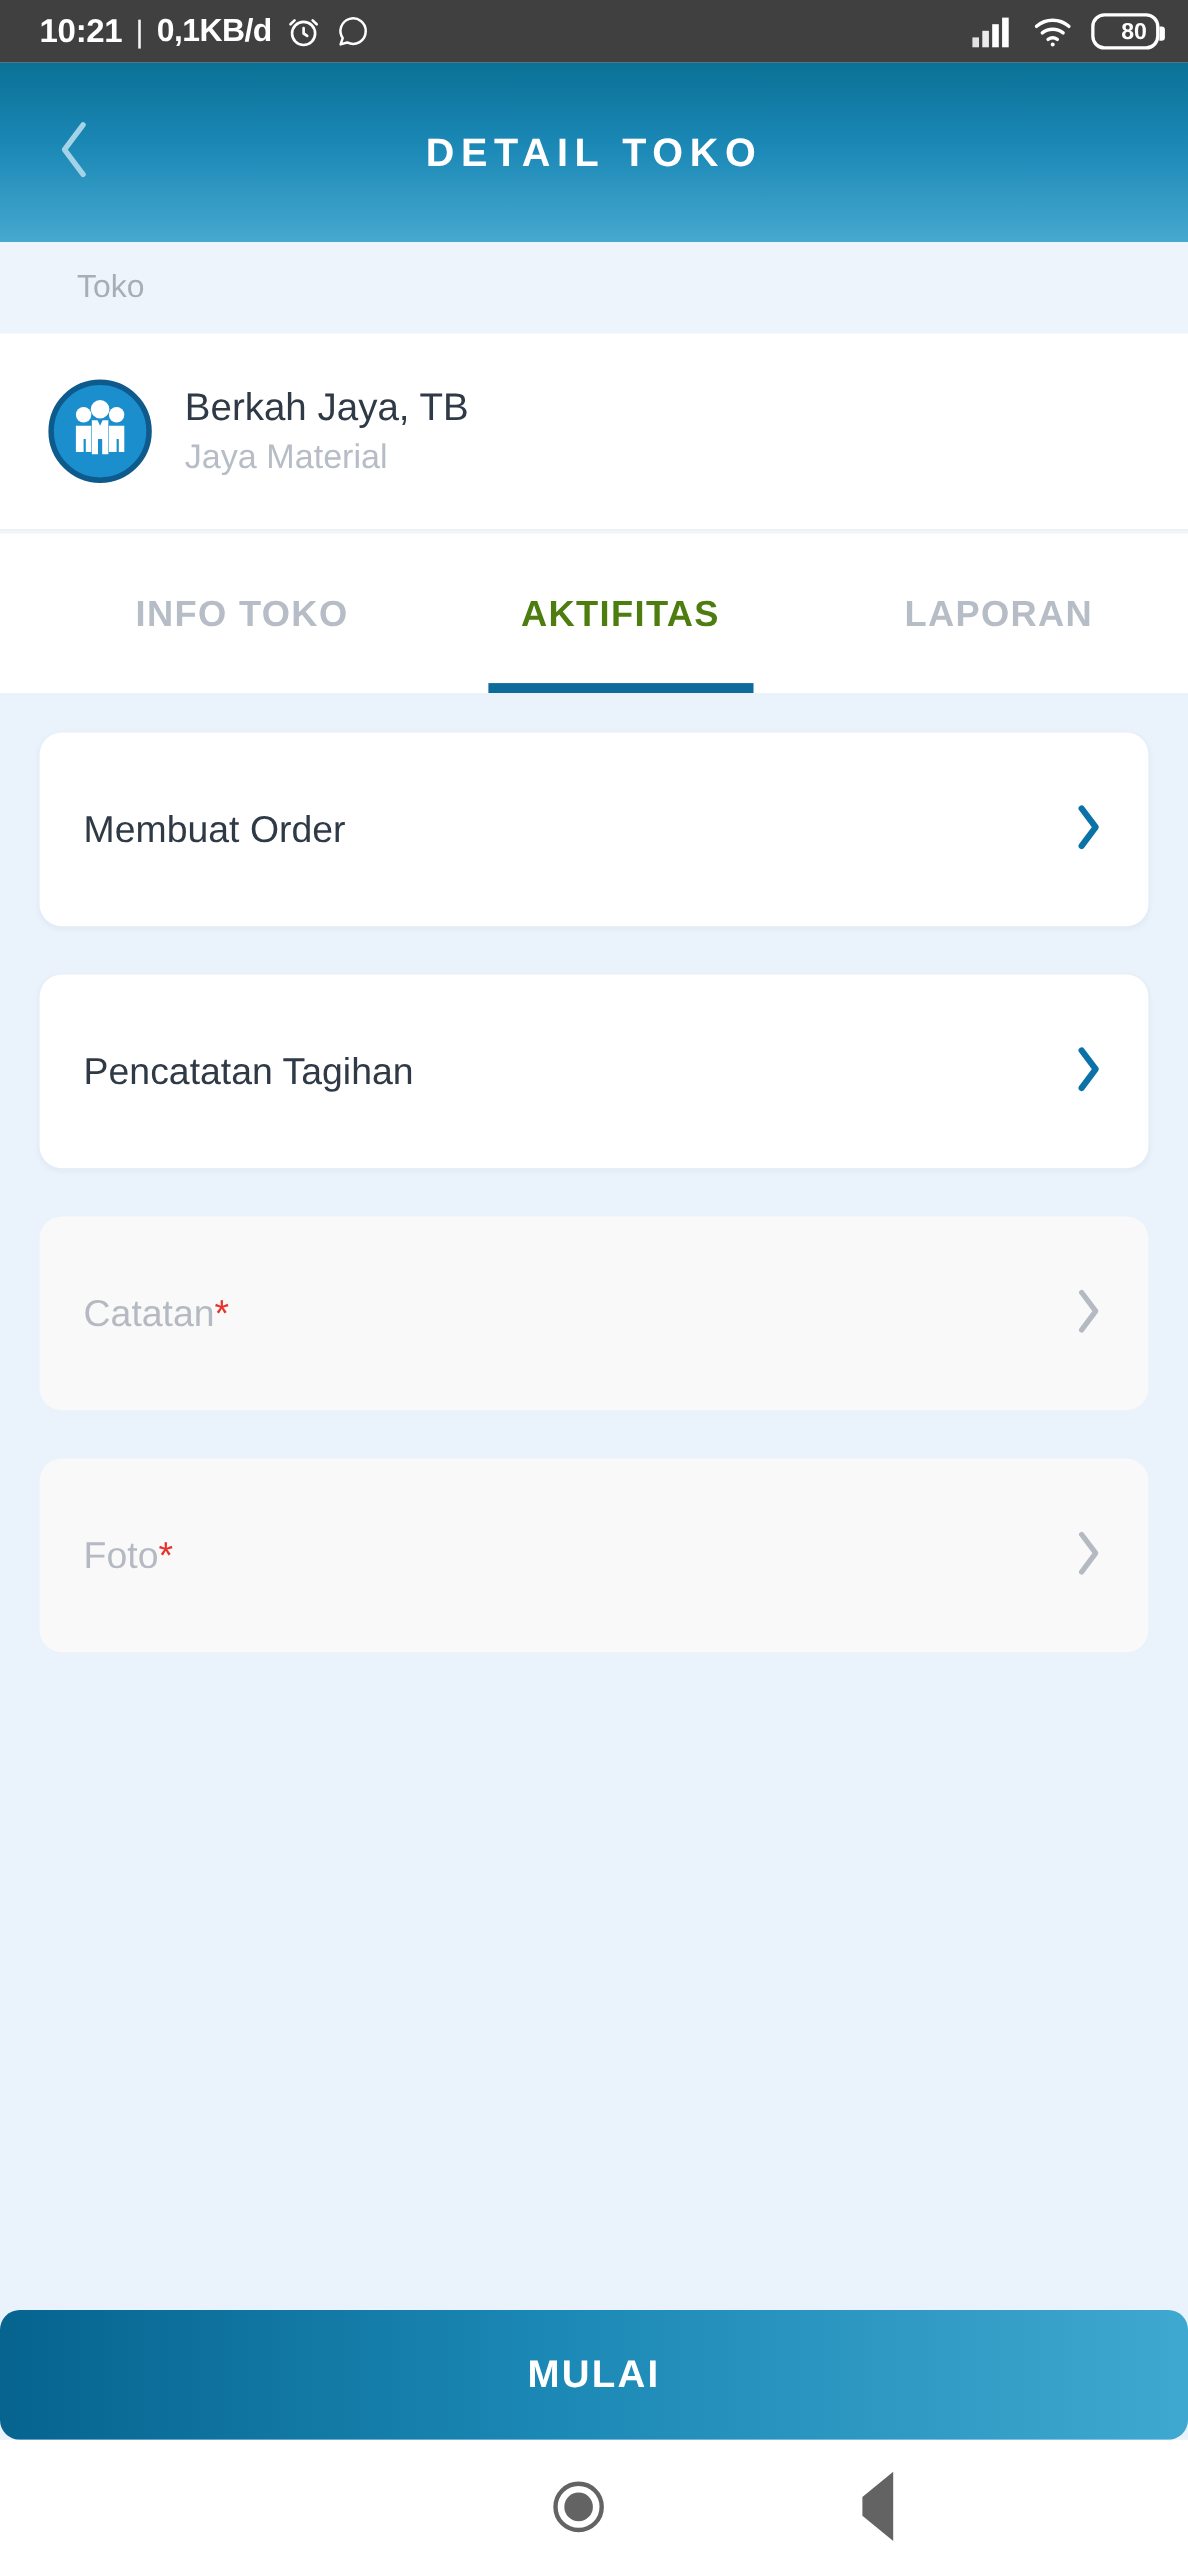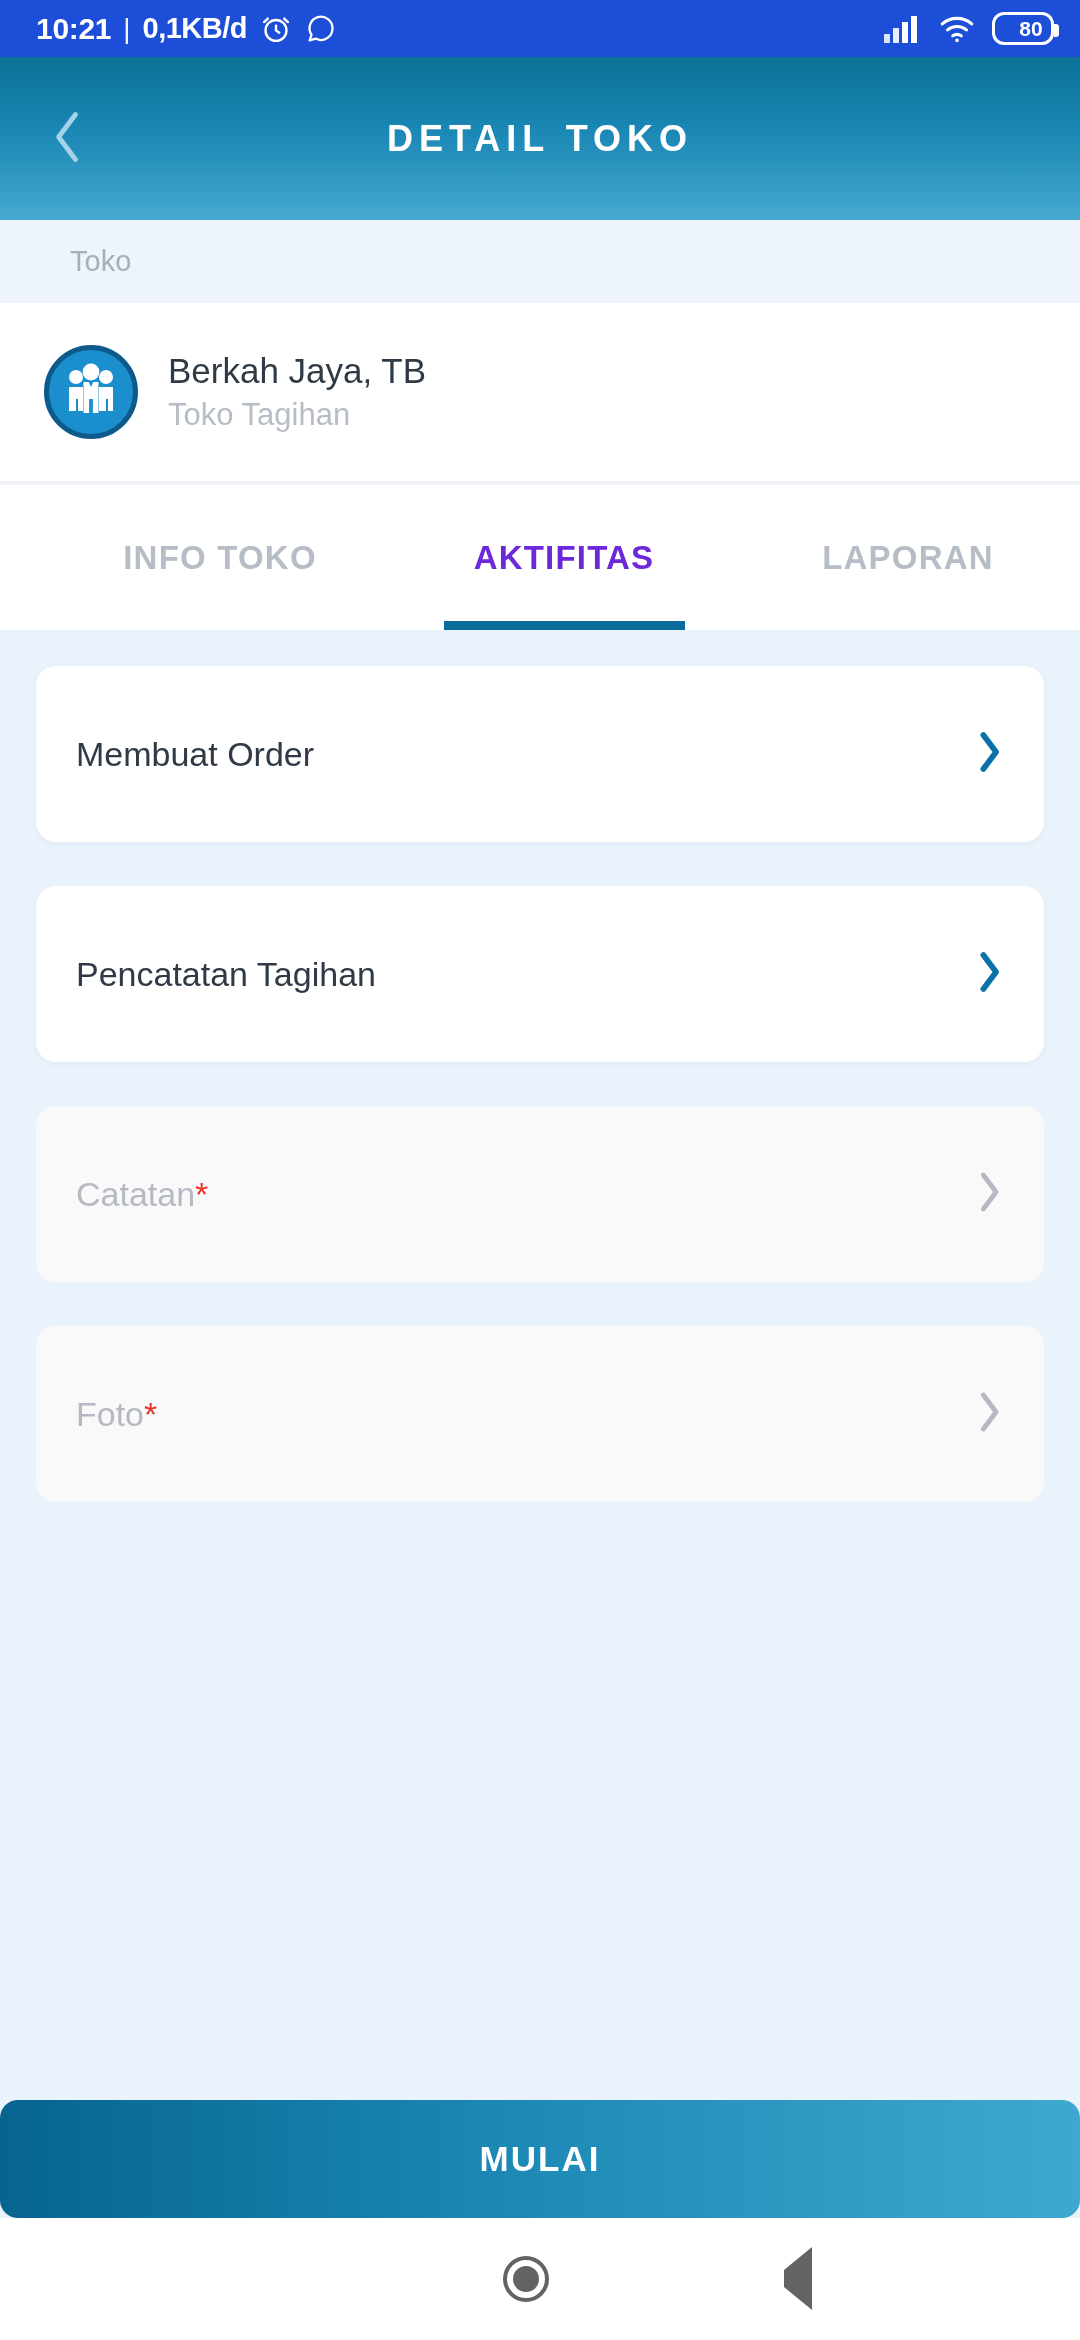--- a/index.html
+++ b/index.html
@@ -6,21 +6,21 @@
   html, body { width:1080px; height:2340px; }
   body {
     font-family: "Liberation Sans", sans-serif;
     background:#ffffff;
     overflow:hidden;
   }
   .phone { position:relative; width:1080px; height:2340px; background:#eaf2fb; display:flex; flex-direction:column; }
 
   
   .statusbar {
-    height:57px; background:#1d4ed8; color:#ffffff;
+    height:57px; background:#404040; color:#ffffff;
     display:flex; align-items:center; justify-content:space-between;
     padding:0 26px 0 36px; flex:0 0 auto;
   }
   .sb-left { display:flex; align-items:center; gap:12px; }
   .sb-time { font-size:30px; font-weight:bold; letter-spacing:-0.3px; line-height:1; }
   .sb-sep { font-size:28px; font-weight:400; opacity:.95; }
   .sb-rate { font-size:29px; font-weight:bold; letter-spacing:-0.5px;text-align:center; }
   .sb-ico { display:inline-flex; align-items:center; }
   .sb-right { display:flex; align-items:center; gap:16px; }
   .bat {
@@ -69,21 +69,21 @@
 
   
   .tabs {
     flex:0 0 auto; height:147px; background:#ffffff;
     display:flex; align-items:stretch; border-top:2px solid #f0f4fa;padding-left:48px;
   }
   .tab {
     flex:1; position:relative; display:flex; align-items:center; justify-content:center;
     font-size:33px; font-weight:bold; letter-spacing:1.2px; color:#b6bdc6;
   }
-  .tab.active { color:#6d28d9; }
+  .tab.active { color:#4d7c0f; }
   .tab.active:after {
     content:""; position:absolute; bottom:0; left:0; right:0; margin:0 auto;
     width:241px; height:9px; background:#0b6b9b;
   }
 
   
   .content { flex:1 1 auto; background:#eaf2fb; padding:36px 36px 0 36px; }
   .row {
     height:176px; border-radius:20px; background:#ffffff;
     display:flex; align-items:center; justify-content:space-between;
@@ -186,21 +186,21 @@
           <path d="M8 26h14v24H17V38h-2v12H8z"></path>
           <circle cx="45" cy="16" r="7"></circle>
           <path d="M38 26h14v24h-5V38h-2v12h-7z"></path>
           <circle cx="30" cy="11" r="8.4"></circle>
           <path d="M22.5 21h5.2l2.3 5 2.3-5h5.2v31h-5.6V38h-3.8v14h-5.6z"></path>
         </svg>
       </span>
     </div>
     <div class="store-text">
       <div class="store-name">Berkah Jaya, TB</div>
-      <div class="store-type">Toko Tagihan</div>
+      <div class="store-type">Jaya Material</div>
     </div>
   </div>
 
   <div class="tabs">
     <div class="tab">
       <span>INFO TOKO</span>
     </div>
     <div class="tab active">
       <span>AKTIFITAS</span>
     </div>

